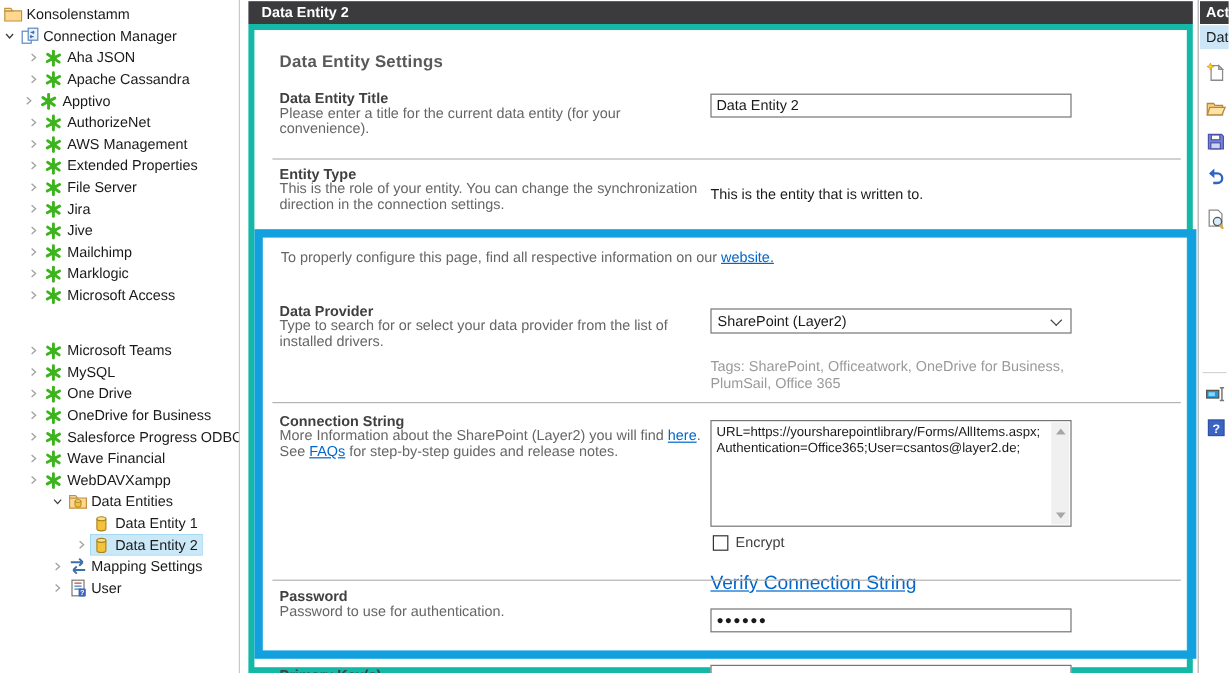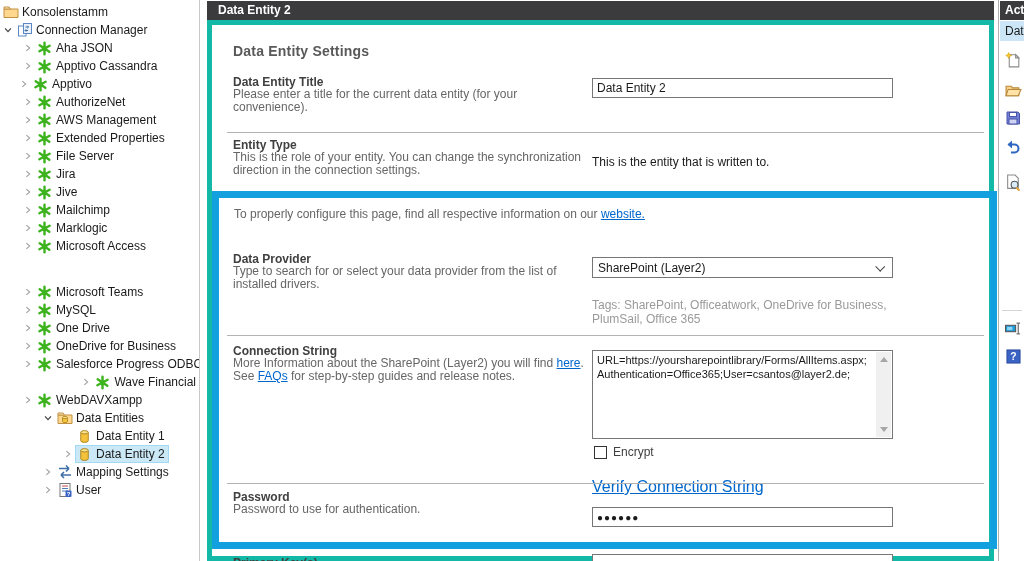--- a/index.html
+++ b/index.html
@@ -134,21 +134,21 @@
             <span class="ticon">
               <svg width="15" height="15" viewBox="0 0 16 16">
                 <g fill="#3db31e">
                   <rect x="6.7" y="0.5" width="2.6" height="15" rx="1.3"></rect>
                   <rect x="6.7" y="0.5" width="2.6" height="15" rx="1.3" transform="rotate(62 8 8)"></rect>
                   <rect x="6.7" y="0.5" width="2.6" height="15" rx="1.3" transform="rotate(124 8 8)"></rect>
                   <circle cx="8" cy="8" r="2.8"></circle>
                 </g>
               </svg>
             </span>
-            <span class="tlabel">Apptivo Cassandra</span>
+            <span class="tlabel">Apache Cassandra</span>
           </span>
         </div>
       </div>
       <div class="tree-row" style="padding-left: 16px;">
         <div class="tree-inner">
           <span class="chev">
             <svg width="10" height="10" viewBox="0 0 12 12">
               <polyline points="4,2.5 8,6 4,9.5" fill="none" stroke="#a0a0a0" stroke-width="1.3"></polyline>
             </svg>
           </span>
@@ -468,21 +468,21 @@
                   <rect x="6.7" y="0.5" width="2.6" height="15" rx="1.3" transform="rotate(62 8 8)"></rect>
                   <rect x="6.7" y="0.5" width="2.6" height="15" rx="1.3" transform="rotate(124 8 8)"></rect>
                   <circle cx="8" cy="8" r="2.8"></circle>
                 </g>
               </svg>
             </span>
             <span class="tlabel">Salesforce Progress ODBC</span>
           </span>
         </div>
       </div>
-      <div class="tree-row" style="padding-left: 20px; justify-content: flex-end;">
+      <div class="tree-row" style="padding-left: 20px;">
         <div class="tree-inner">
           <span class="chev">
             <svg width="10" height="10" viewBox="0 0 12 12">
               <polyline points="4,2.5 8,6 4,9.5" fill="none" stroke="#a0a0a0" stroke-width="1.3"></polyline>
             </svg>
           </span>
           <span style="display: inline-flex; align-items: center;">
             <span class="ticon">
               <svg width="15" height="15" viewBox="0 0 16 16">
                 <g fill="#3db31e">

